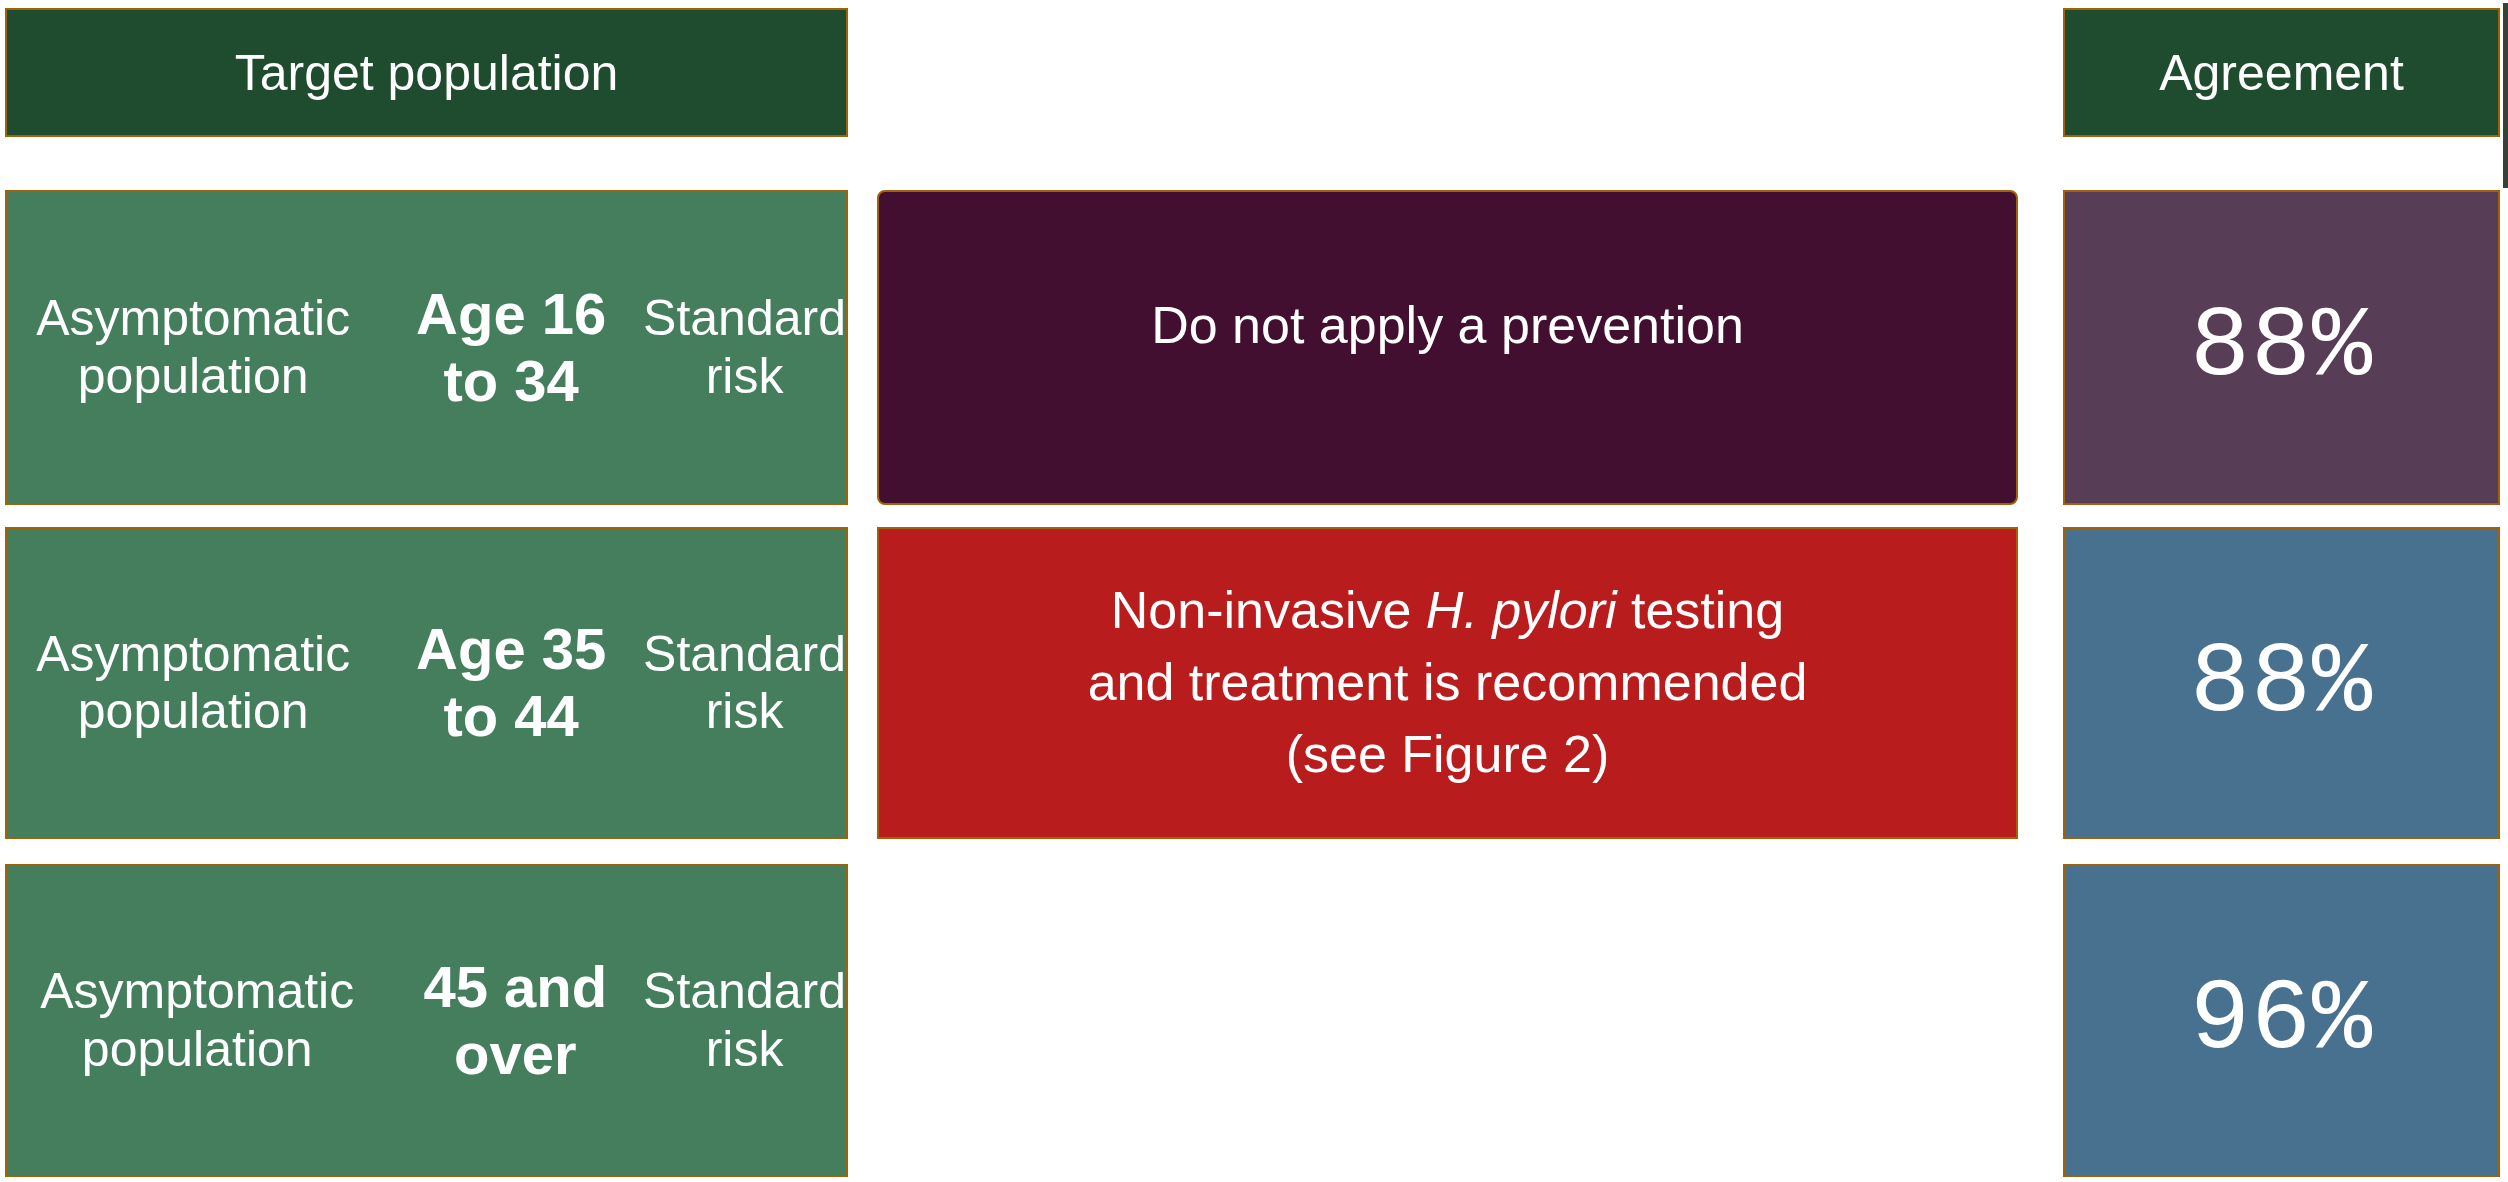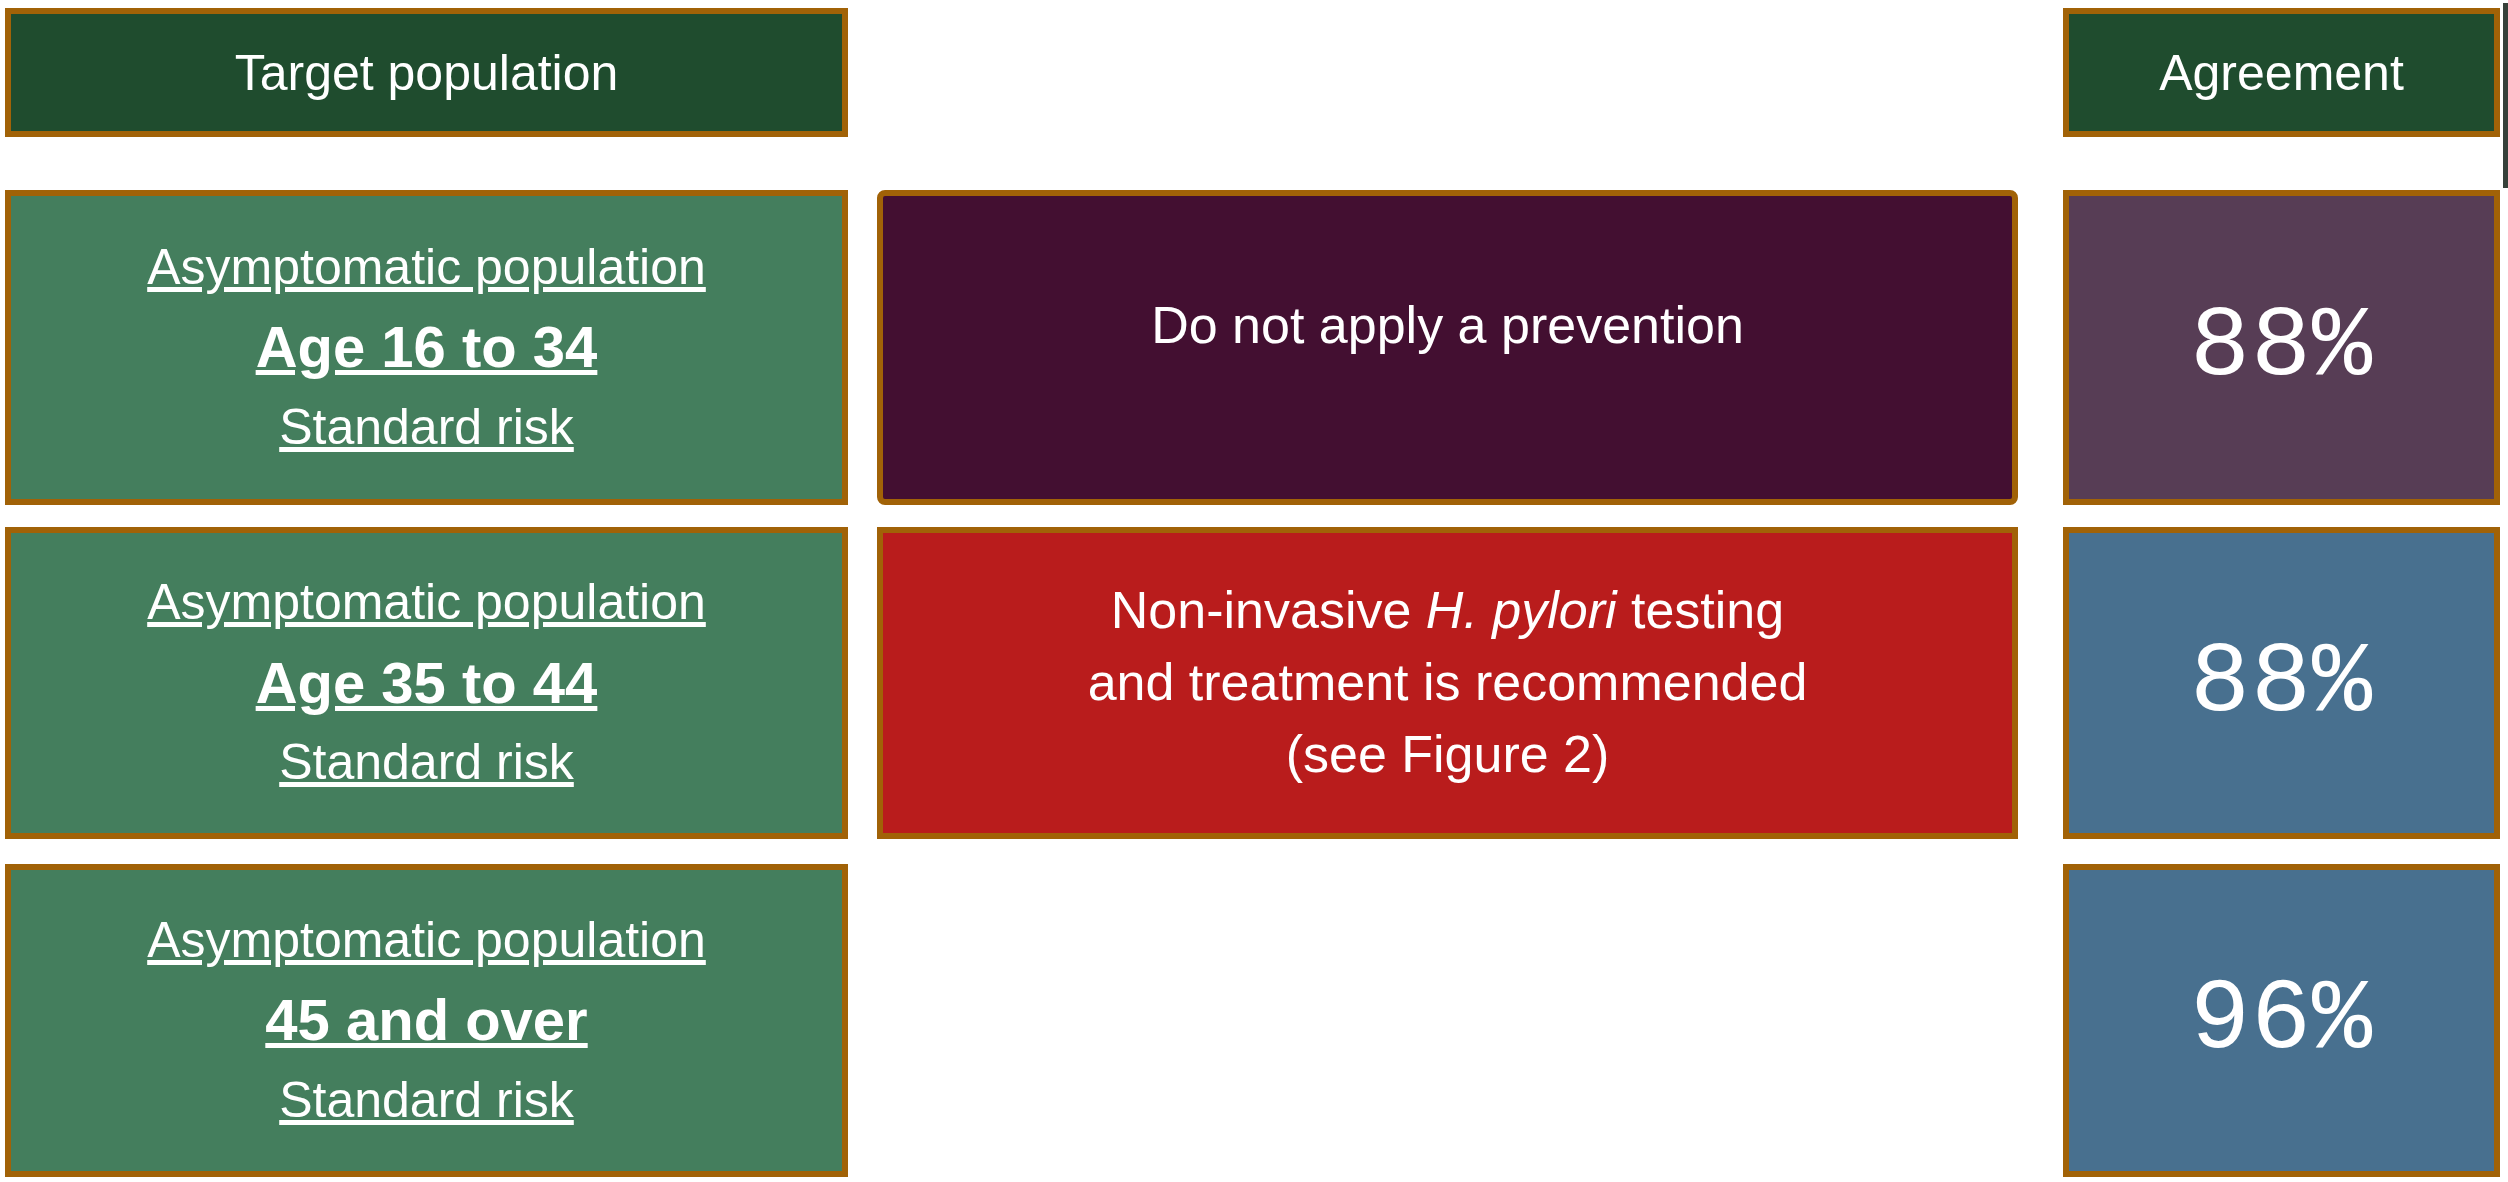--- a/index.html
+++ b/index.html
@@ -10,38 +10,38 @@
     position: absolute; left: 5px; top: 8px;
     display: grid;
     grid-template-columns: 843px 29px 1141px 17px 465px;
     grid-template-rows: 129px 53px 315px 22px 312px 25px 313px;
   }
 
   .box {
     box-sizing: border-box;
     display: flex; align-items: center; justify-content: center;
     text-align: center; color: #ffffff;
-    border: 6px solid #a16207;
+    border: 2px solid #a16207;
   }
 
   
   .col1 { grid-column: 1; } .col2 { grid-column: 3; } .col3 { grid-column: 5; margin-left: 28px; }
   .rowH { grid-row: 1; } .row1 { grid-row: 3; } .row2 { grid-row: 5; } .row3 { grid-row: 7; }
 
   
   .c-hdr    { background: #1f4c2e; }
   .c-pop    { background: #447e5d; }
   .c-maroon { background: #430f31; border-radius: 8px; }
   .c-plum   { background: #573d55; }
   .c-navy   { background: #b91c1c; }
   .c-blue   { background: #48708f; }
 
   .hdr-text { font-size: 50px; }
 
-  .pop-box { flex-direction: column; gap: 18px; text-decoration: underline; }
+  .pop-box { gap: 18px; }
   .pop-group, .pop-risk { font-size: 50px; line-height: 1.15; }
   .pop-age  { font-size: 58px; font-weight: bold; line-height: 1.15; }
 
   .strat { flex-direction: column; font-size: 52px; line-height: 1.38; }
   .strat.pad-b { padding-bottom: 44px; }
   .it { font-style: italic; }
 
   .pct { font-size: 100px; font-weight: 400; letter-spacing: 1px; font-family: Liberation Mono, monospace; }
 
   .edge-artifact {

